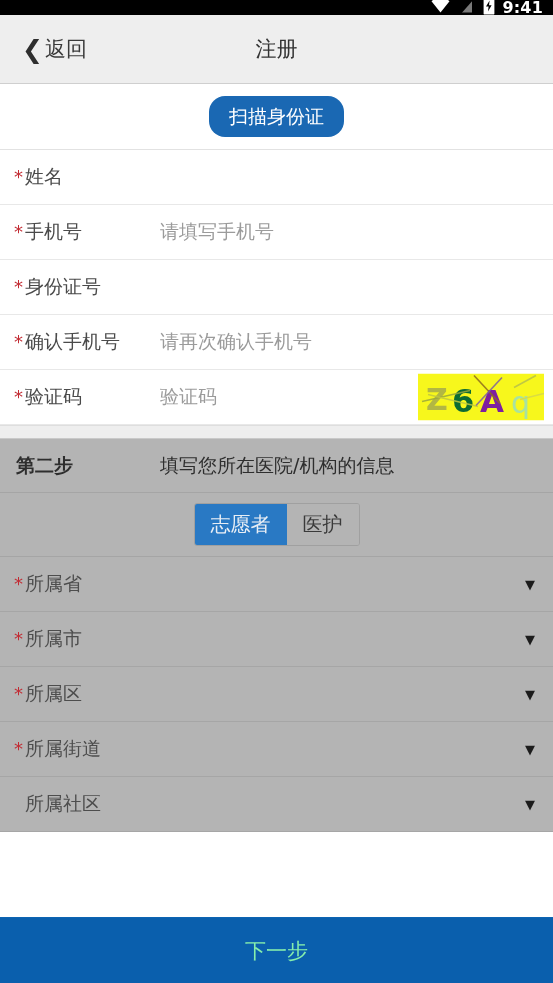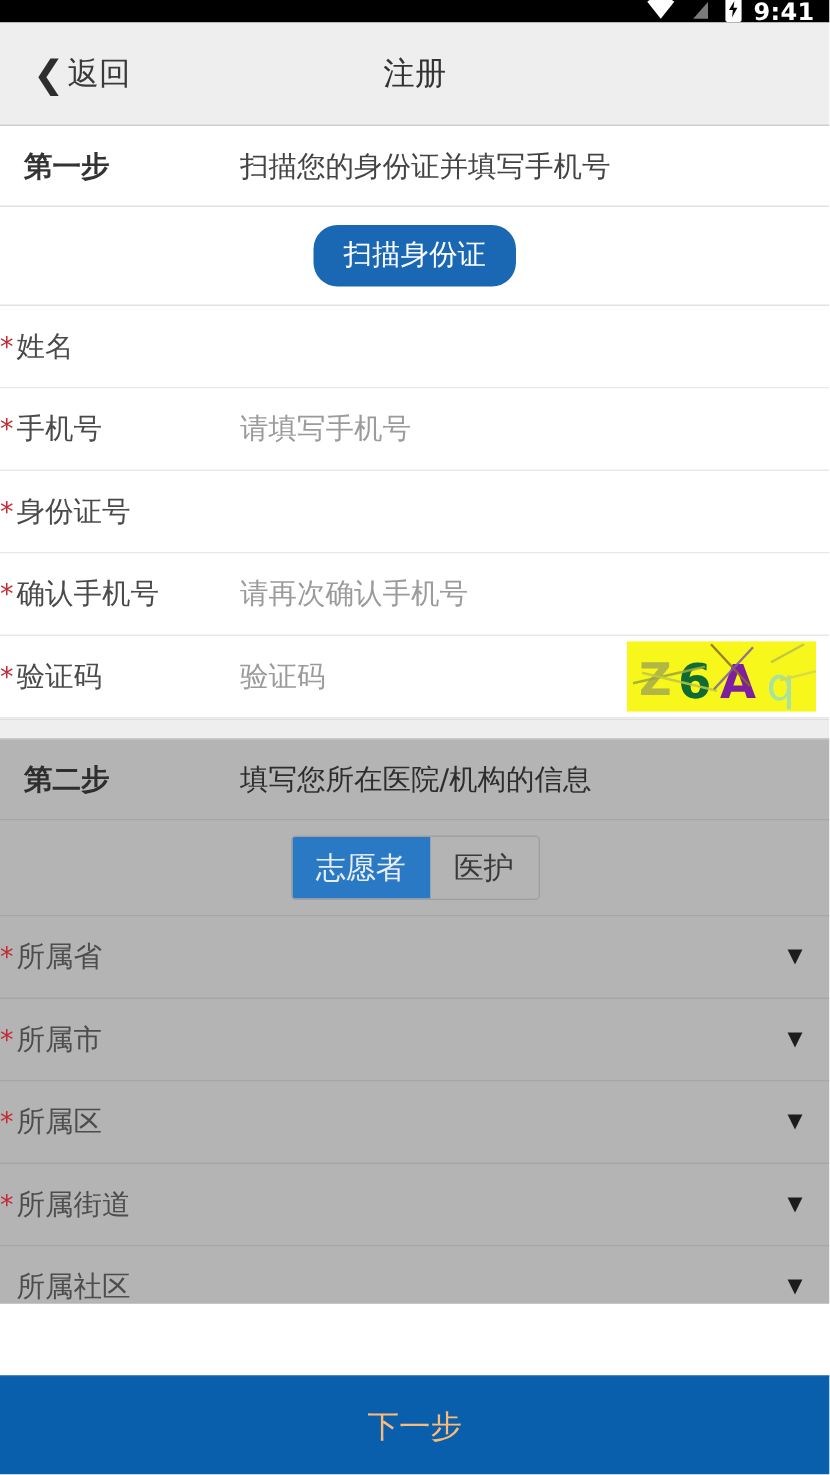--- a/index.html
+++ b/index.html
@@ -141,21 +141,21 @@
     height: 55px;
     display: flex;
     align-items: center;
     border-bottom: 1px solid #e8e8e8;
     background: #ffffff;
     box-sizing: border-box;
     position: relative;
   }
   .frow .lbl {
     width: 160px;
-    padding-left: 0;
+    padding-left: 14px;
     box-sizing: border-box;
     font-size: 19px;
     color: #4a4a4a;
     white-space: nowrap;
   }
   .req {
     color: #c22b33;
     margin-right: 2px;
     font-size: 18px;
   }
@@ -235,21 +235,21 @@
     transform: translateY(-50%);
     font-size: 13px;
     color: #1c1c1c;
     line-height: 1;
   }
 
   
   .bottom-bar {
     height: 66px;
     background: #0a5fad;
-    color: #fdba74;
+    color: #86efac;
     display: flex;
     align-items: center;
     justify-content: center;
     font-size: 21px;
     cursor: pointer;
     flex: 0 0 auto;
     border-top: 1px solid #0d64b2;
     box-sizing: border-box;
     margin-top: 48px;
   }
@@ -288,24 +288,20 @@
       <span class="chev">❮</span>
       <span>返回</span>
     </div>
     <div class="nav-title">注册</div>
   </div>
 
   <div class="content">
 
     <div class="sec1">
 
-      <div class="sec-head">
-        <div class="step">第一步</div>
-        <div class="desc">扫描您的身份证并填写手机号</div>
-      </div>
 
       <div class="scan-row">
         <button class="scan-btn">扫描身份证</button>
       </div>
 
       <div class="frow">
         <div class="lbl">
           <span class="req">*</span><span>姓名</span>
         </div>
         <div class="val"></div>

